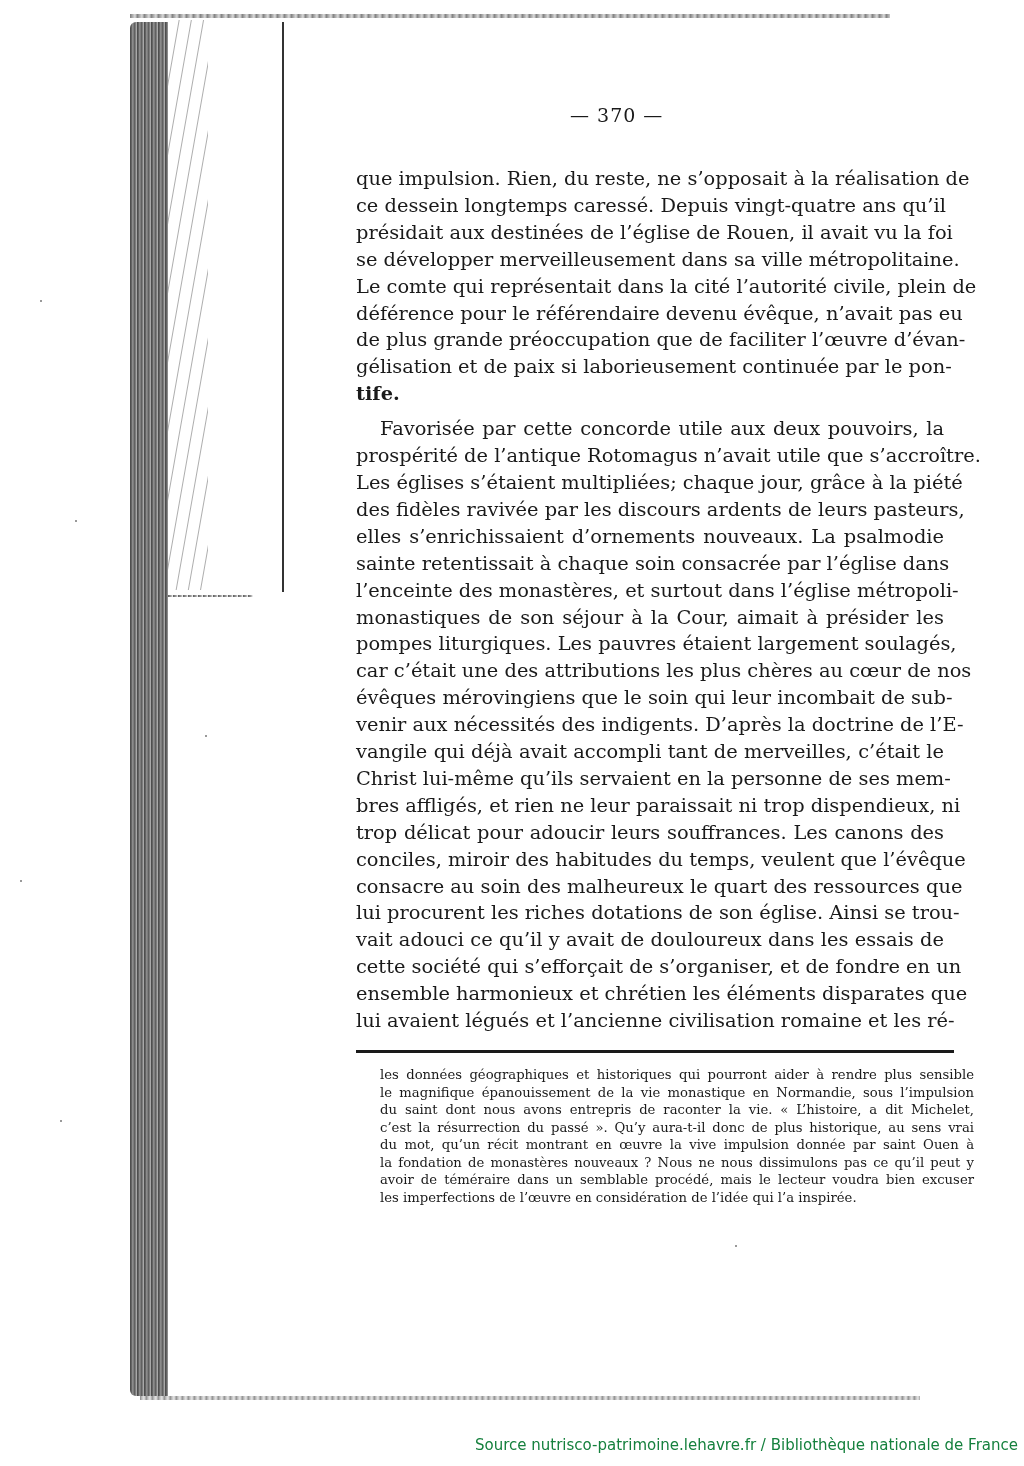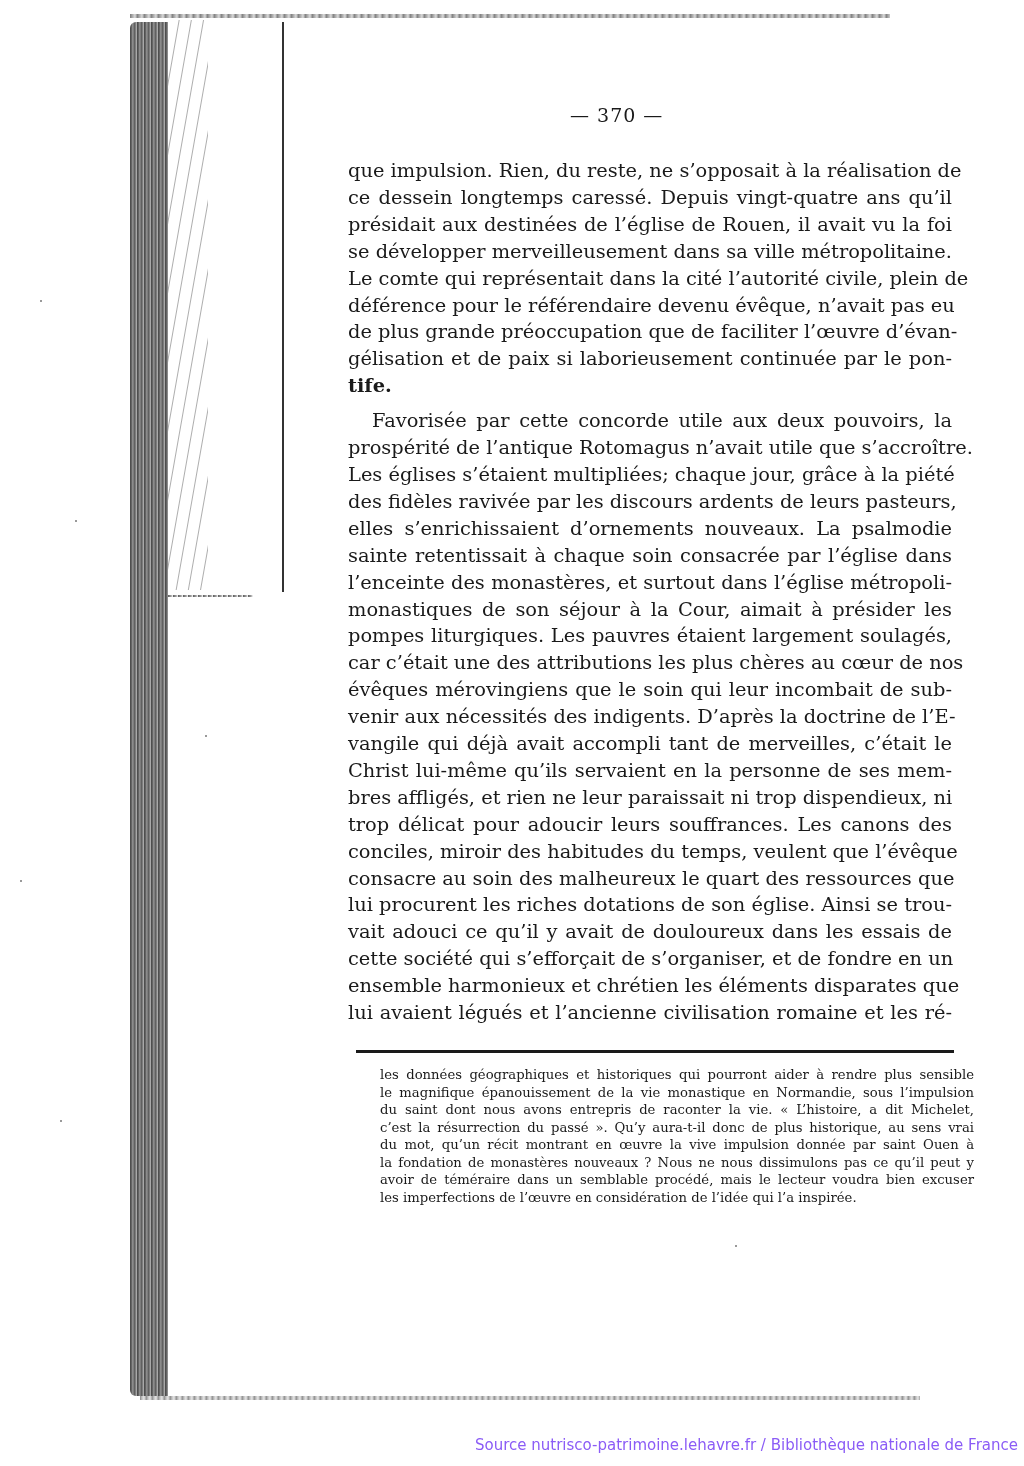--- a/index.html
+++ b/index.html
@@ -15,32 +15,32 @@
     .fold-line { position: absolute; left: 282px; top: 22px; width: 2px; height: 570px; background: #333; }
     .top-edge { position: absolute; left: 130px; top: 14px; width: 760px; height: 4px;
       background: repeating-linear-gradient(90deg, #444 0px, #999 3px, #ccc 5px, #666 7px); opacity: .7; }
     .mid-edge { position: absolute; left: 168px; top: 595px; width: 85px; height: 2px;
       background: repeating-linear-gradient(90deg, #333 0px, #888 3px, transparent 5px); opacity: .8; }
     .bottom-edge { position: absolute; left: 140px; top: 1396px; width: 780px; height: 4px;
       background: repeating-linear-gradient(90deg, #555 0px, #aaa 2px, #ddd 4px, #777 6px); opacity: .7; }
     .page-number { position: absolute; left: 570px; top: 104px; font-size: 19px; letter-spacing: 1px; }
     .body-text { position: absolute; left: 348px; top: 158px; width: 604px;
       font-size: 19.4px; line-height: 26.9px; text-align: justify; }
-    .body-text p { margin: 0; }
+    .body-text p { margin: 8px; }
     .line { display: block; text-align: justify; text-align-last: justify; white-space: nowrap; }
     .line.last { text-align-last: left; font-weight: bold; }
     .line.indent { padding-left: 24px; }
     .para2 { margin-top: 8px !important; }
     .footnote-rule { position: absolute; left: 356px; top: 1050px; width: 598px; height: 3px; background: #1a1a1a; }
     .footnote { position: absolute; left: 380px; top: 1066px; width: 594px;
       font-size: 13.2px; line-height: 17.5px; }
     .fn-line { display: block; text-align: justify; text-align-last: justify; white-space: nowrap; }
     .fn-line.last { text-align-last: left; }
     .source-credit { position: absolute; right: 6px; top: 1436px; font-family: "DejaVu Sans", sans-serif;
-      font-size: 15px; color: #8b5cf6; }
+      font-size: 15px; color: #15803d; }
     .speck { position: absolute; width: 2px; height: 2px; background: #777; border-radius: 1px; }
   </style>
 </head>
 <body>
 
 <div class="scan">
   <div class="top-edge"></div>
   <div class="spine"></div>
   <div class="spine-fold"></div>
   <div class="fold-line"></div>

